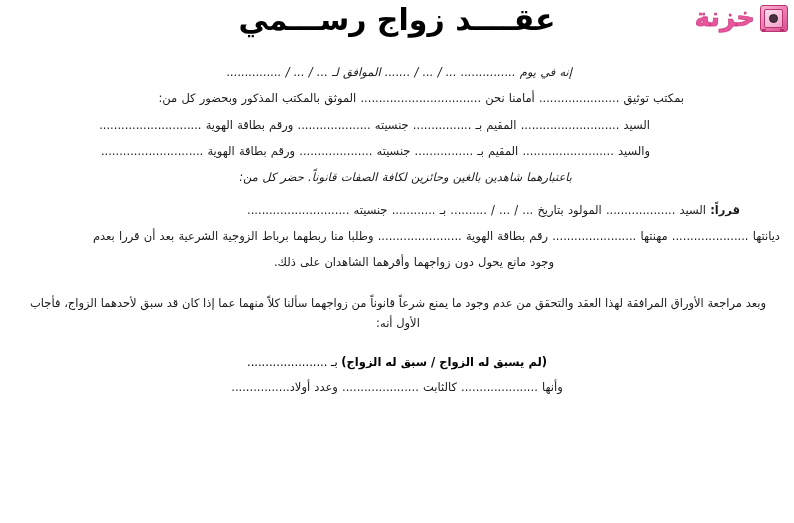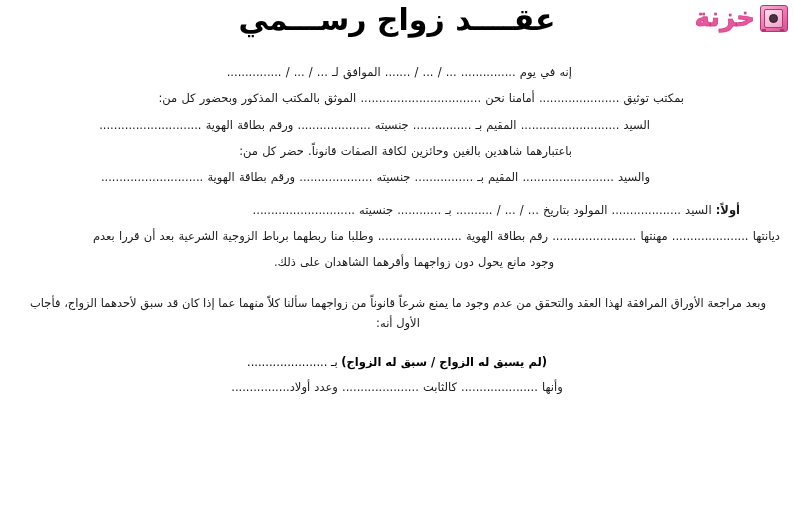--- a/index.html
+++ b/index.html
@@ -124,21 +124,21 @@
     color: #1a1a1a;
     direction: rtl;
     white-space: pre-wrap;
     word-spacing: 0.5px;
   }
 
   .line.indent-1  { padding-right: 40px; }
   .line.indent-2  { padding-right: 96px; }
   .line.indent-3  { padding-right: 130px; }
   .line.indent-4  { padding-right: 160px; }
-  .line.indent-5  { padding-right: 208px; }
+  .line.indent-5  { padding-right: 208px; font-style: italic; }
   .line.indent-6  { padding-right: 226px; }
   .line.center-ish { text-align: center; }
 
   .lead {
     font-weight: bold;
   }
 
   .para {
     font-size: 11.5px;
     line-height: 1.75;
@@ -183,27 +183,27 @@
   </div>
 
   <div class="body-area">
 
     <div class="line indent-5">إنه في يوم ............... ... / ... / ....... الموافق لـ ... / ... / ...............</div>
 
     <div class="line indent-2">بمكتب توثيق ...................... أمامنا نحن ................................. الموثق بالمكتب المذكور وبحضور كل من:</div>
 
     <div class="line indent-3">السيد ........................... المقيم بـ ................ جنسيته .................... ورقم بطاقة الهوية ............................</div>
 
+    <div class="line indent-3">والسيد ......................... المقيم بـ ................ جنسيته .................... ورقم بطاقة الهوية ............................</div>
+
     <div class="line indent-5">باعتبارهما شاهدين بالغين وحائزين لكافة الصفات قانوناً. حضر كل من:</div>
 
-    <div class="line indent-3">والسيد ......................... المقيم بـ ................ جنسيته .................... ورقم بطاقة الهوية ............................</div>
-
     <div class="spacer-sm"></div>
 
-    <div class="line indent-1"><span class="lead">أولاً:</span> <span>السيد ................... المولود بتاريخ ... / ... / .......... بـ ............ جنسيته ............................</span></div>
+    <div class="line indent-1"><span class="lead">قرراً:</span> <span>السيد ................... المولود بتاريخ ... / ... / .......... بـ ............ جنسيته ............................</span></div>
 
 
 
     <div class="line">ديانتها ..................... مهنتها ....................... رقم بطاقة الهوية ....................... وطلبا منا ربطهما برباط الزوجية الشرعية بعد أن قررا بعدم</div>
 
     <div class="line indent-6">وجود مانع يحول دون زواجهما وأقرهما الشاهدان على ذلك.</div>
 
     <div class="spacer-md"></div>
 
     <div class="para">وبعد مراجعة الأوراق المرافقة لهذا العقد والتحقق من عدم وجود ما يمنع شرعاً قانوناً من زواجهما سألنا كلاً منهما عما إذا كان قد سبق لأحدهما الزواج، فأجاب الأول أنه:</div>

